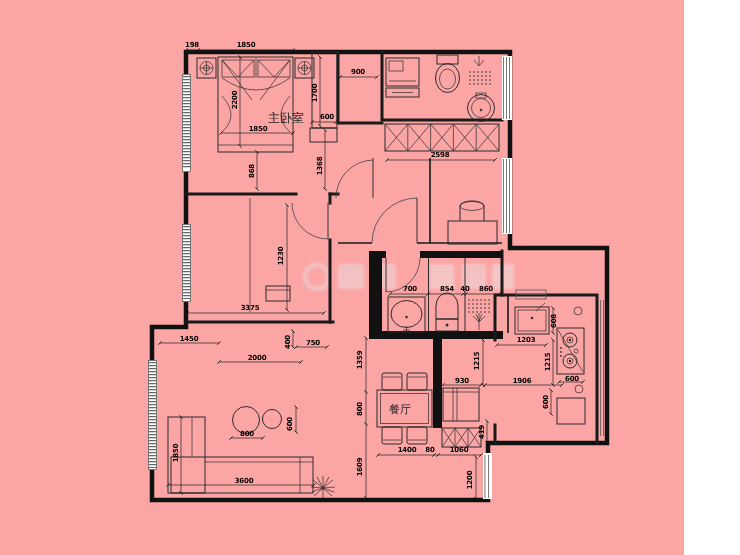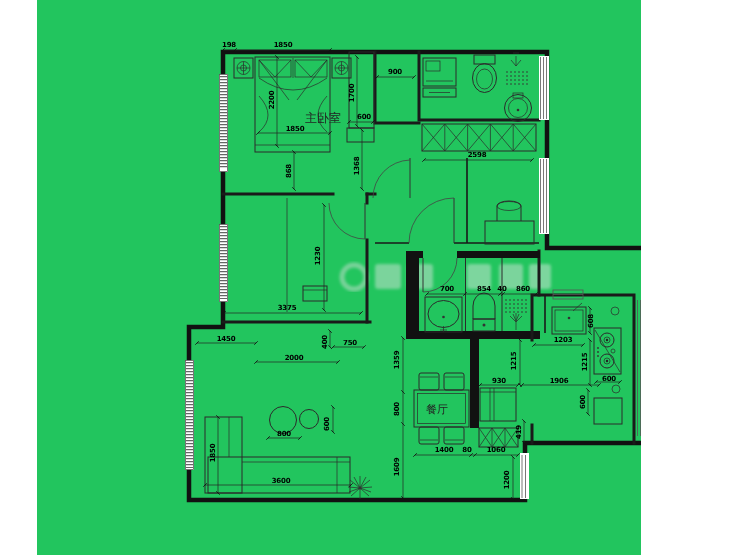--- a/index.html
+++ b/index.html
@@ -1,17 +1,17 @@
 <!DOCTYPE html>
 <html><head>
 <meta charset="utf-8">
 <style>
   html,body{margin:0;padding:0;background:#ffffff;}
-  .canvas{position:relative;width:604px;height:555px;background:#22c55e;overflow:hidden;
-          font-family:"DejaVu Sans", "Liberation Sans", sans-serif;margin-left:37px;}
+  .canvas{position:relative;width:684px;height:555px;background:#fca5a5;overflow:hidden;
+          font-family:"DejaVu Sans", "Liberation Sans", sans-serif;}
   svg{position:absolute;left:0;top:0;}
   .w-ext{stroke:#111;stroke-width:4.5;fill:none;stroke-linecap:square;}
   .w-int{stroke:#1a1a1a;stroke-width:3;fill:none;stroke-linecap:square;}
   .w-thin{stroke:#1a1a1a;stroke-width:1.6;fill:none;}
   .f{stroke:#2b2b2b;stroke-width:1;fill:none;}
   .f2{stroke:#2b2b2b;stroke-width:.7;fill:none;}
   .dimline{stroke:#222;stroke-width:.7;fill:none;}
   .door{stroke:#333;stroke-width:1;fill:none;}
   .arc{stroke:#444;stroke-width:.8;fill:none;}
   .blk{fill:#111;stroke:none;}

